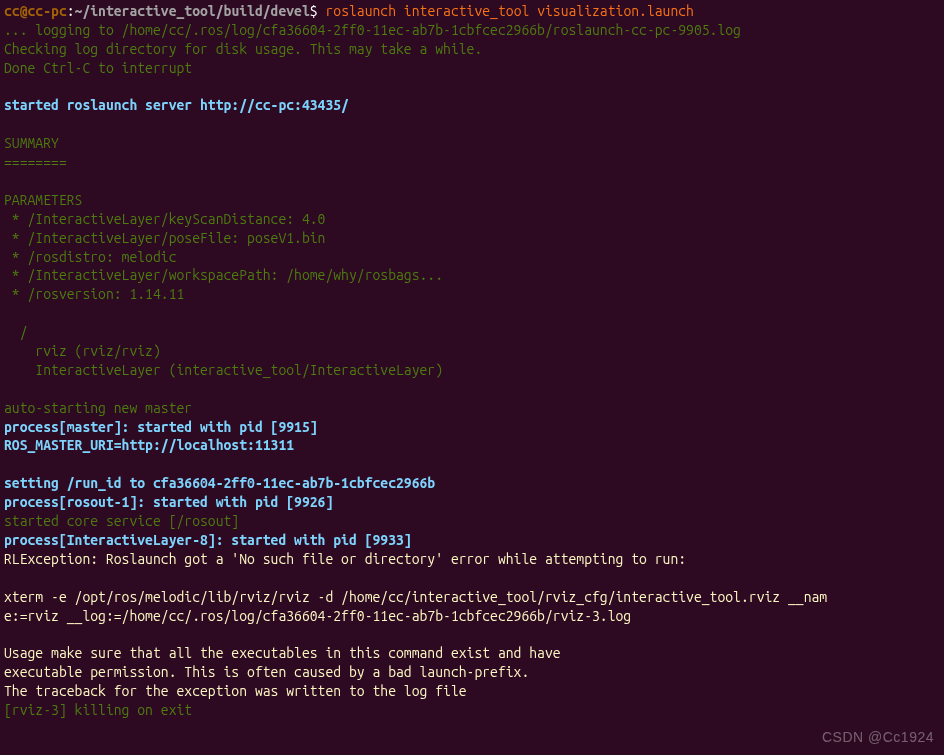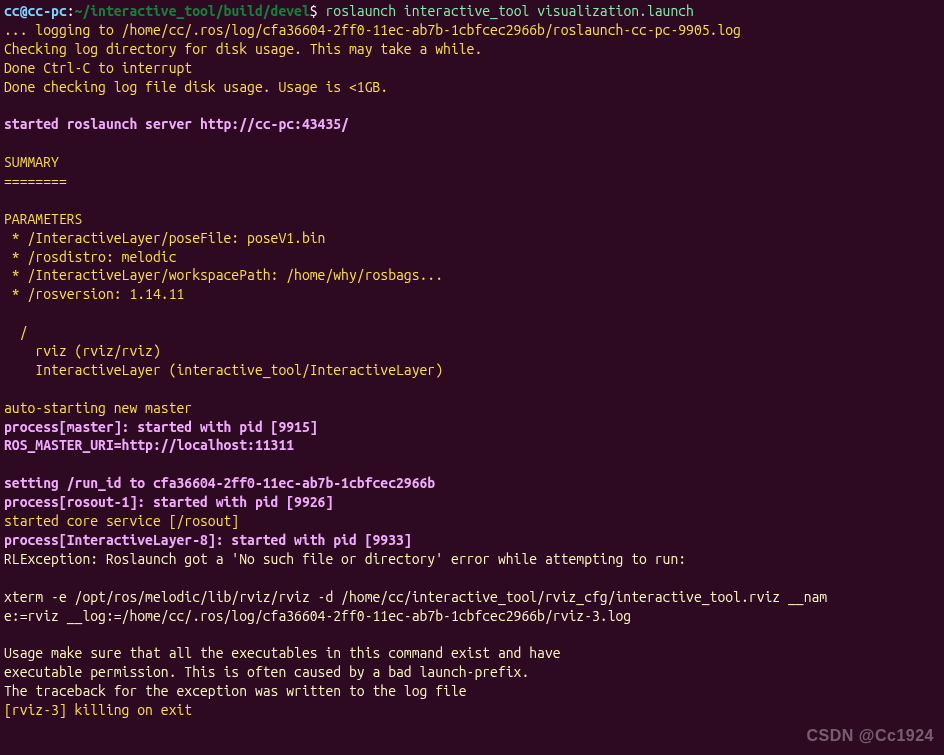--- a/index.html
+++ b/index.html
@@ -16,54 +16,53 @@
       width: 944px;
       height: 755px;
       padding: 2px 0 2px 4px;
       overflow: hidden;
       position: relative;
     }
     .line {
       white-space: pre;
       min-height: 1.35em;
     }
-    .prompt-user { color: #7dd3fc; font-weight: bold; }
+    .prompt-user { color: #a16207; font-weight: bold; }
     .prompt-sep { color: #ffffff; }
-    .prompt-path { color: #15803d; font-weight: bold; }
-    .cmd { color: #86efac; }
-    .bold { font-weight: bold; color: #f0abfc; }
-    .normal { color: #fde047; }
+    .prompt-path { color: #a3a3a3; font-weight: bold; }
+    .cmd { color: #f97316; }
+    .bold { font-weight: bold; color: #7dd3fc; }
+    .normal { color: #4d7c0f; }
     .error { color: #fef9c3; }
     .watermark {
       position: absolute;
       right: 10px;
       bottom: 8px;
       color: rgba(255,255,255,0.35);
       font-family: sans-serif;
-      font-size: 16px;
+      font-size: 14px;
       letter-spacing: 0.5px;
-      font-weight: bold;
     }
   </style>
 </head>
 <body>
 
 <div>
   <div class="line"><span class="prompt-user">cc@cc-pc</span><span class="prompt-sep">:</span><span class="prompt-path">~/interactive_tool/build/devel</span><span class="prompt-sep">$ </span><span class="cmd">roslaunch interactive_tool visualization.launch</span></div>
   <div class="line normal">... logging to /home/cc/.ros/log/cfa36604-2ff0-11ec-ab7b-1cbfcec2966b/roslaunch-cc-pc-9905.log</div>
   <div class="line normal">Checking log directory for disk usage. This may take a while.</div>
   <div class="line normal">Done Ctrl-C to interrupt</div>
-  <div class="line normal">Done checking log file disk usage. Usage is &lt;1GB.</div>
   <div class="line"></div>
   <div class="line bold">started roslaunch server http://cc-pc:43435/</div>
   <div class="line"></div>
   <div class="line normal">SUMMARY</div>
   <div class="line normal">========</div>
   <div class="line"></div>
   <div class="line normal">PARAMETERS</div>
+  <div class="line normal"> * /InteractiveLayer/keyScanDistance: 4.0</div>
   <div class="line normal"> * /InteractiveLayer/poseFile: poseV1.bin</div>
   <div class="line normal"> * /rosdistro: melodic</div>
   <div class="line normal"> * /InteractiveLayer/workspacePath: /home/why/rosbags...</div>
   <div class="line normal"> * /rosversion: 1.14.11</div>
   <div class="line"></div>
   <div class="line normal">  /</div>
   <div class="line normal">    rviz (rviz/rviz)</div>
   <div class="line normal">    InteractiveLayer (interactive_tool/InteractiveLayer)</div>
   <div class="line"></div>
   <div class="line normal">auto-starting new master</div>

